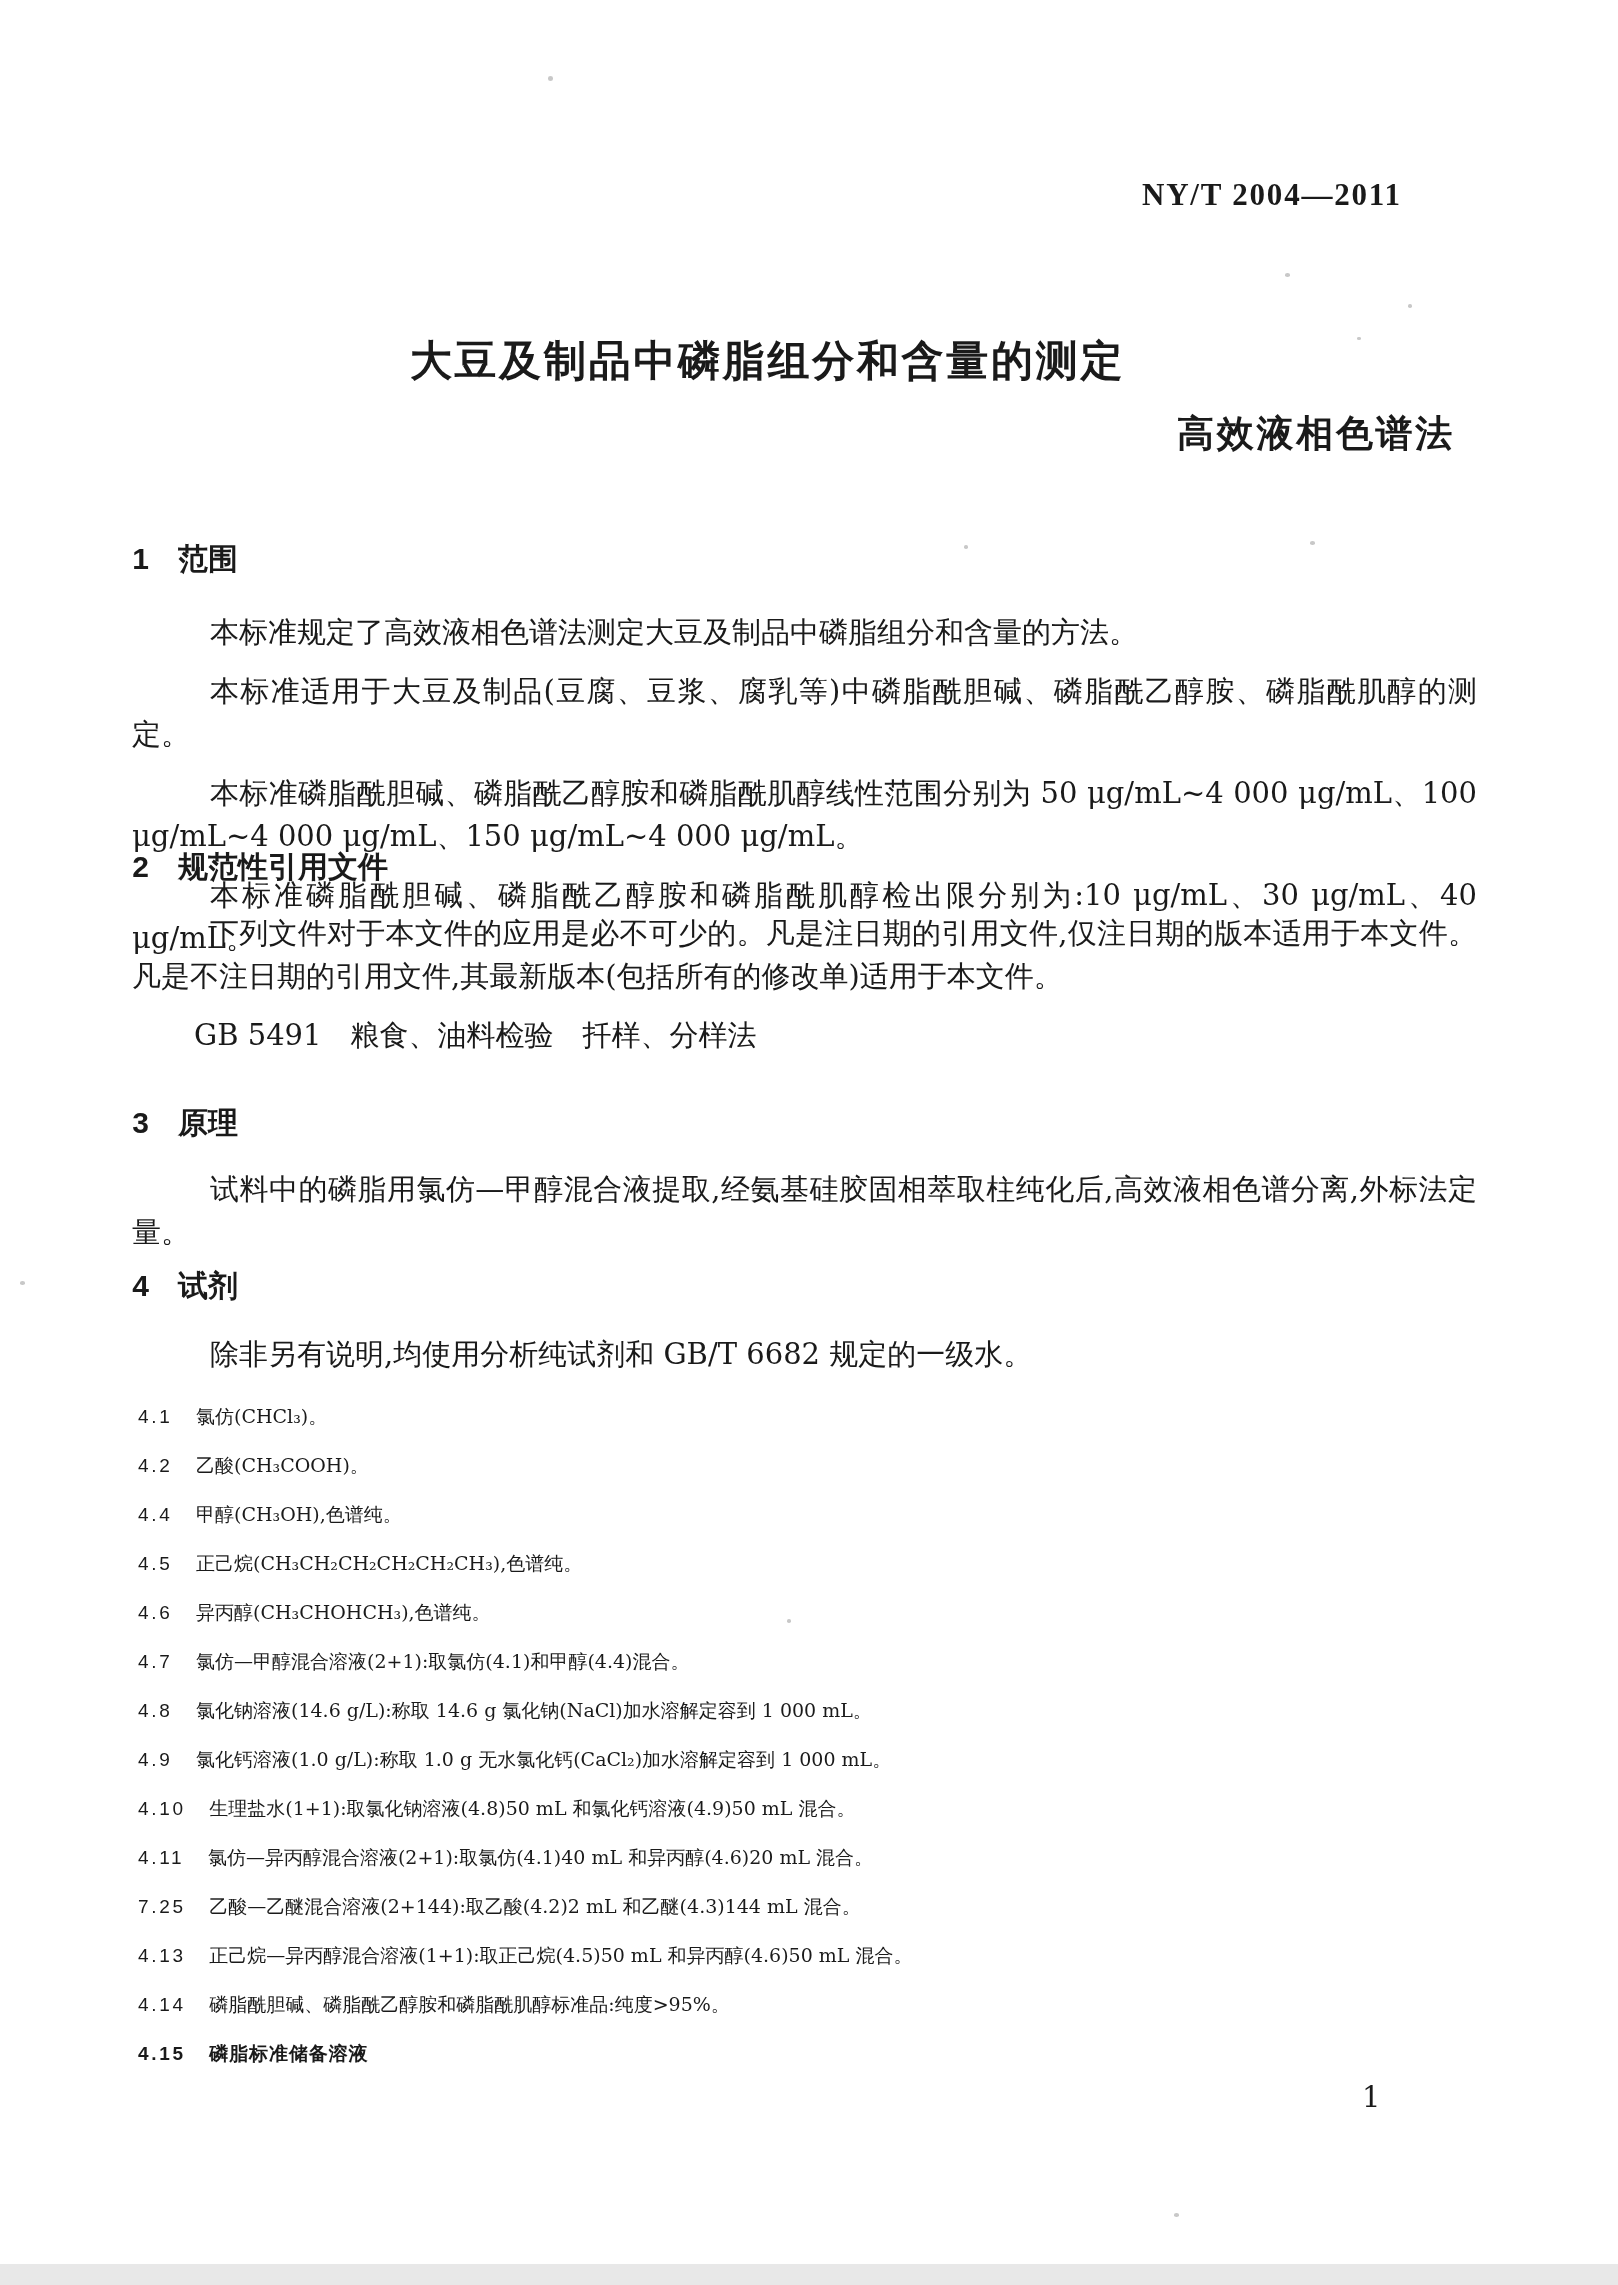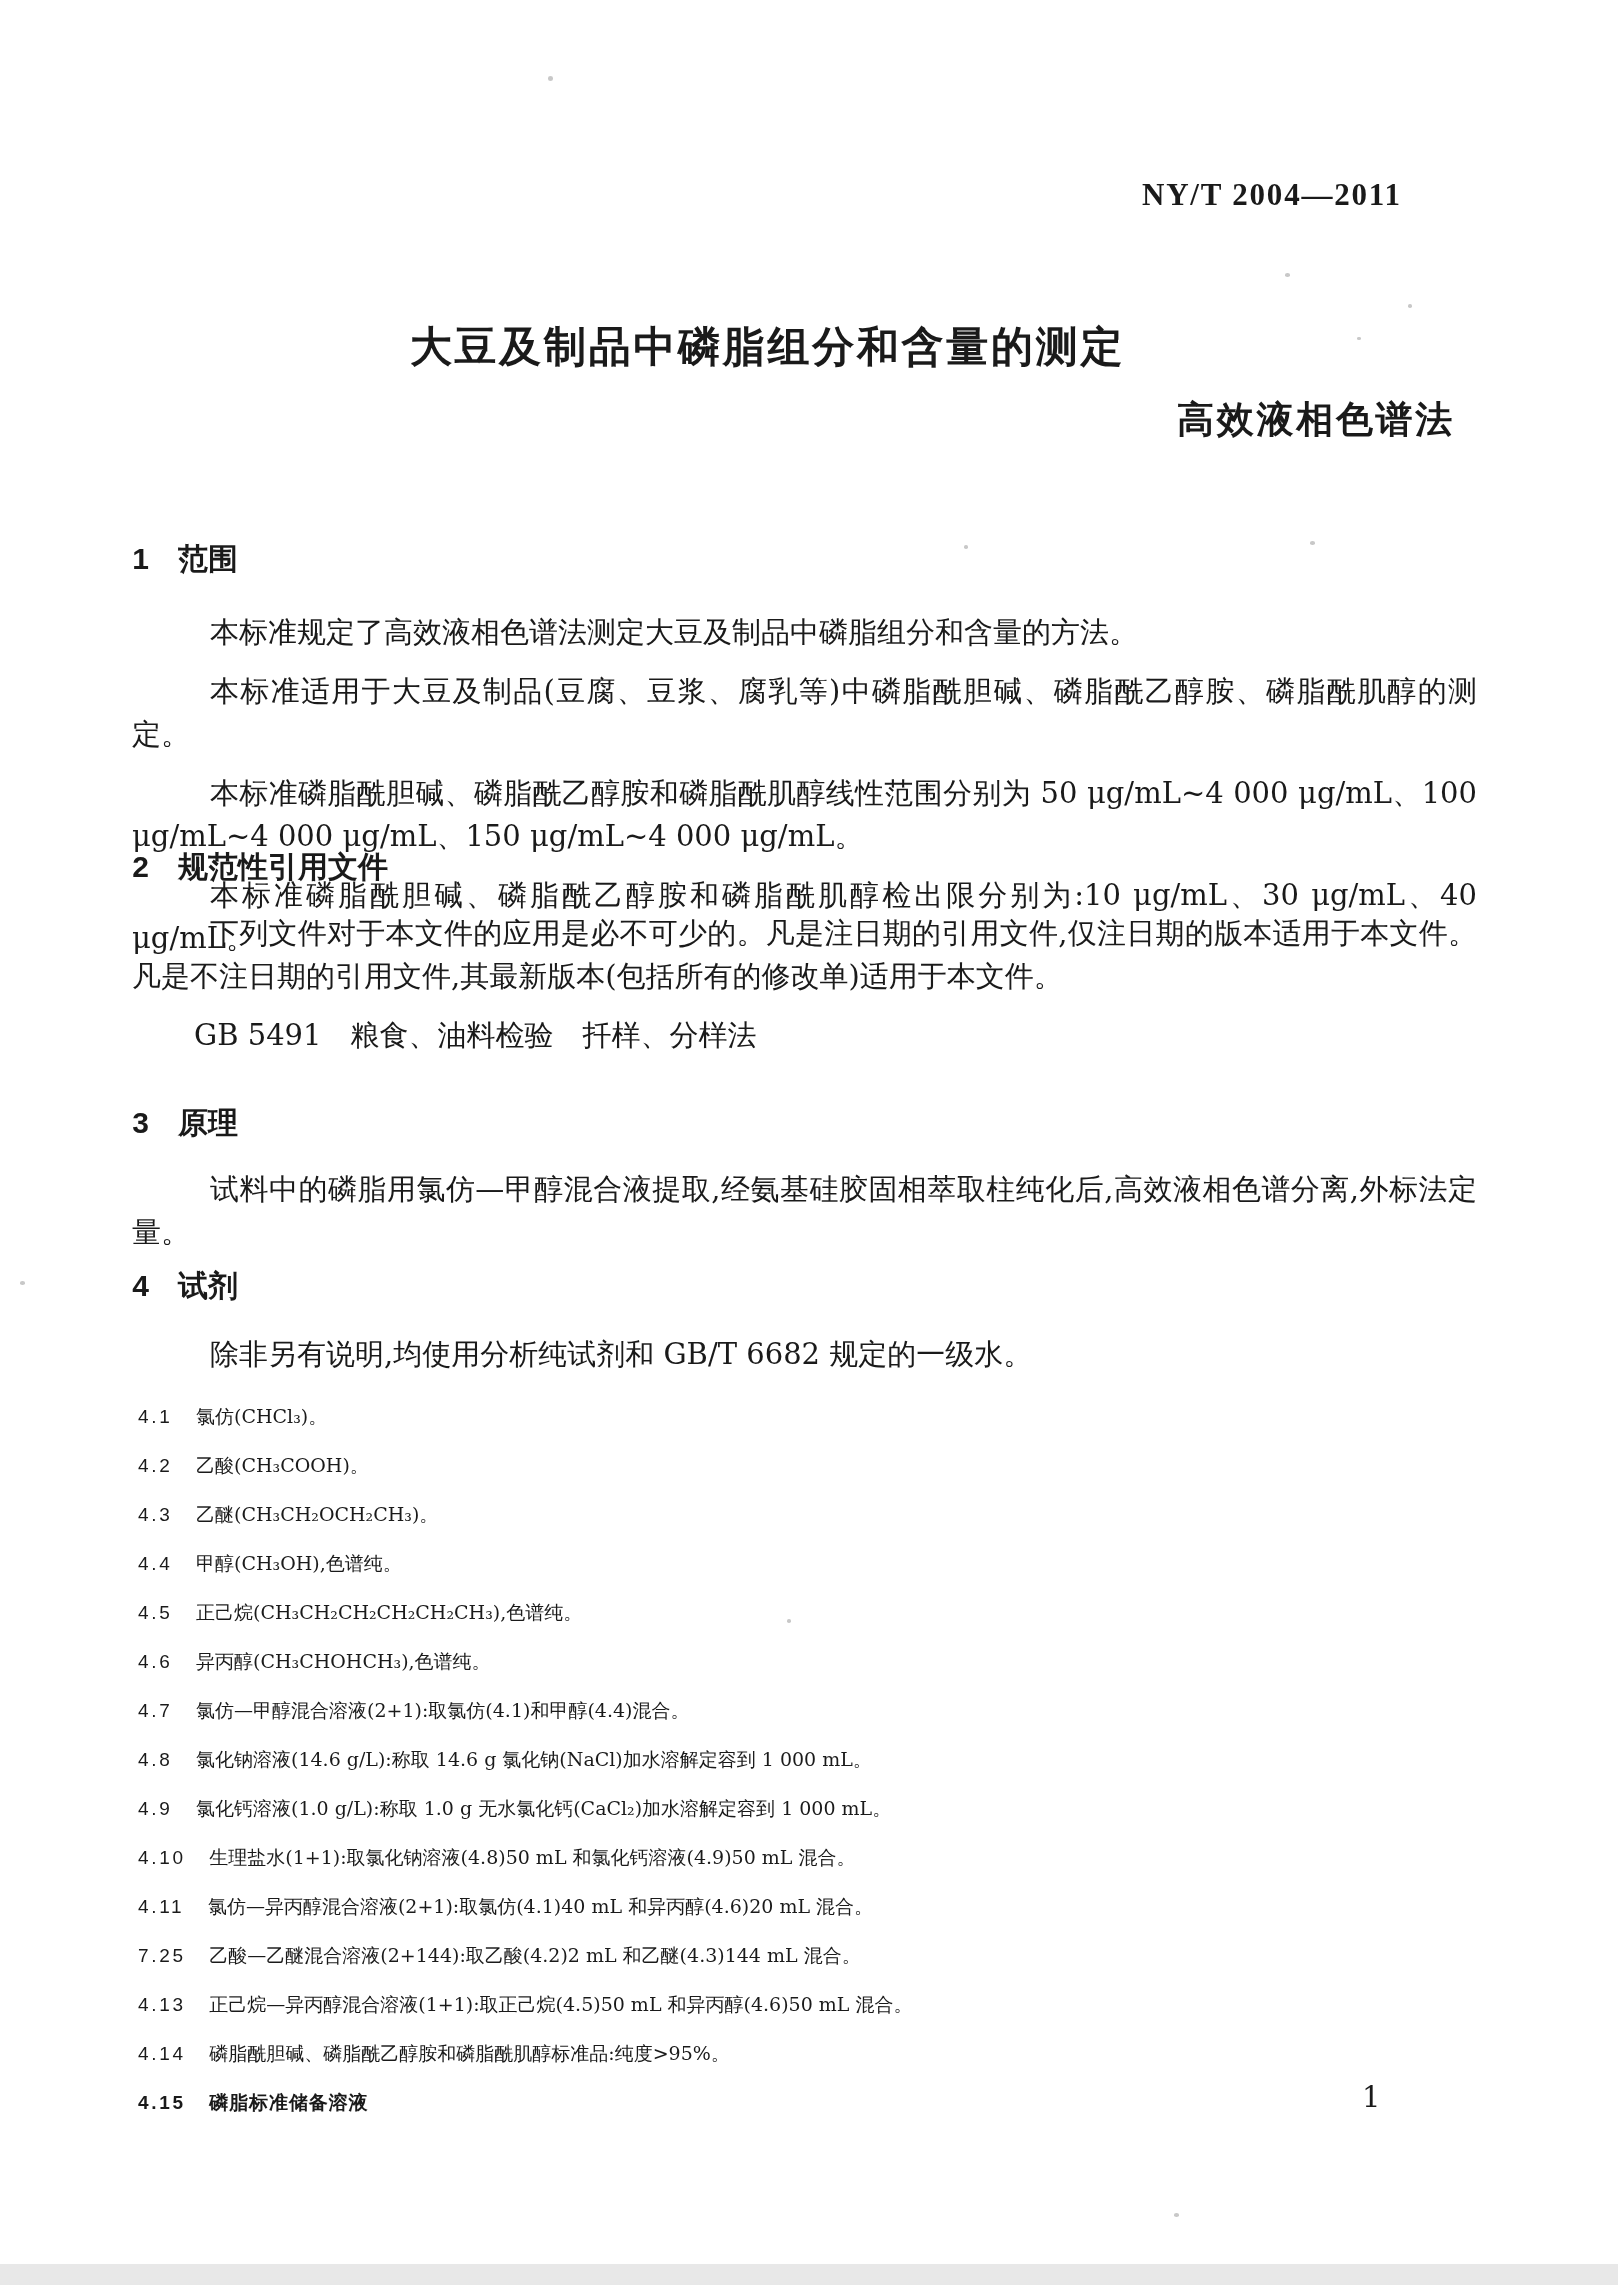--- a/index.html
+++ b/index.html
@@ -12,23 +12,23 @@
     font-family:"DejaVu Serif","Liberation Serif",serif;
     overflow:hidden;
   }
   .std-header {
     position:absolute; left:1142px; top:177px;
     font-size:31px; font-weight:bold;
     font-family:"Liberation Serif","DejaVu Serif",serif;
     letter-spacing:1.8px; white-space:nowrap;
   }
   .title-block {
-    position:absolute; left:80px; top:322px; width:1375px;
+    position:absolute; left:80px; top:339px; width:1375px;
     text-align:center;
-    font-family:Liberation Serif, serif;
+    font-family:Liberation Mono, monospace;
     font-weight:bold;
   }
   .title-line1 { font-size:42px; letter-spacing:2.7px; line-height:51px; }
   .title-line2 { font-size:37px; letter-spacing:2.7px; line-height:45px; margin-top:23.5px;text-align:right; }
 
   .section { position:absolute; left:116px; width:1377px; }
   .sec1 { top:541px; }
   .sec2 { top:849px; }
   .sec3 { top:1105px; }
   .sec4 { top:1268px; }
@@ -118,23 +118,20 @@
     </div>
     <p class="para">除非另有说明,均使用分析纯试剂和 GB/T 6682 规定的一级水。</p>
 
     <div class="item">
       <span class="item-num">4.1</span><span class="item-text">氯仿(CHCl₃)。</span>
     </div>
     <div class="item">
       <span class="item-num">4.2</span><span class="item-text">乙酸(CH₃COOH)。</span>
     </div>
     <div class="item">
-      <span class="item-num">4.3</span><span class="item-text">乙醚(CH₃CH₂OCH₂CH₃)。</span>
-    </div>
-    <div class="item">
       <span class="item-num">4.4</span><span class="item-text">甲醇(CH₃OH),色谱纯。</span>
     </div>
     <div class="item">
       <span class="item-num">4.5</span><span class="item-text">正己烷(CH₃CH₂CH₂CH₂CH₂CH₃),色谱纯。</span>
     </div>
     <div class="item">
       <span class="item-num">4.6</span><span class="item-text">异丙醇(CH₃CHOHCH₃),色谱纯。</span>
     </div>
     <div class="item">
       <span class="item-num">4.7</span><span class="item-text">氯仿—甲醇混合溶液(2+1):取氯仿(4.1)和甲醇(4.4)混合。</span>

